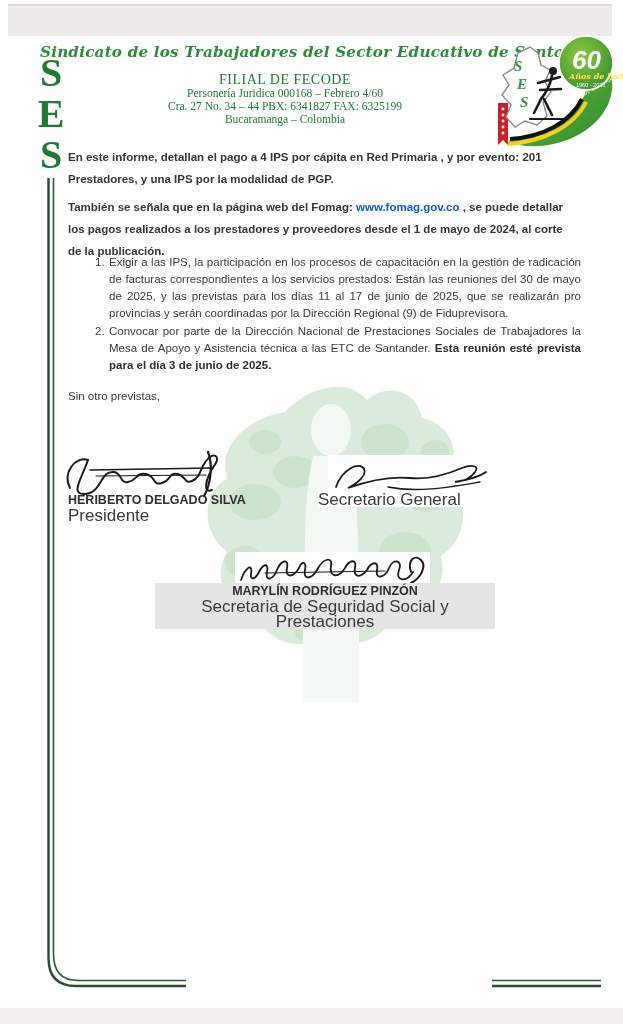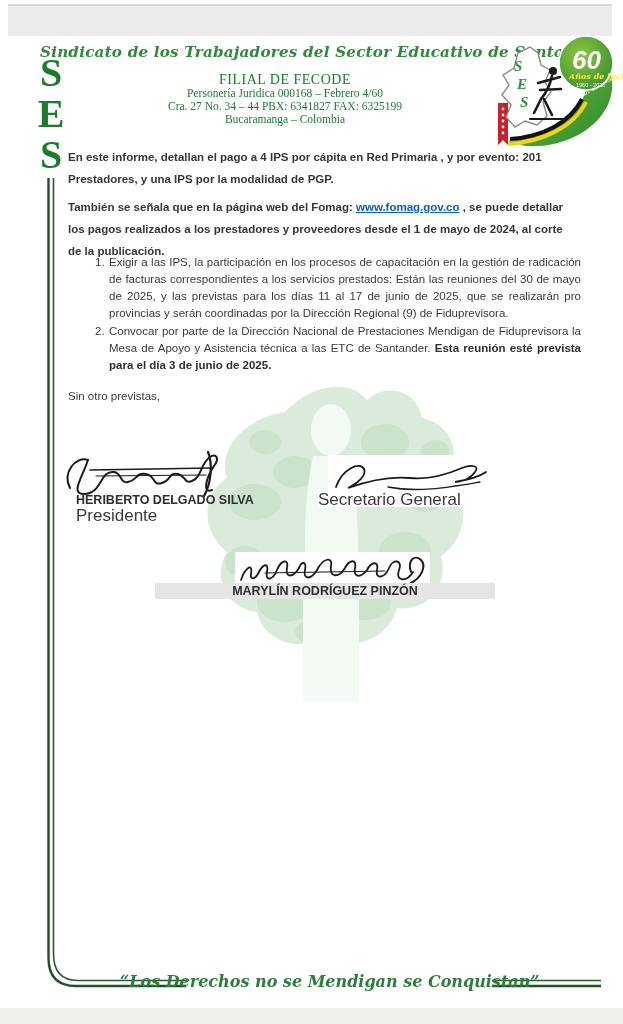--- a/index.html
+++ b/index.html
@@ -23,33 +23,33 @@
     font-family:"Liberation Serif",serif;font-weight:bold;color:#1d7a2e;}
   .ses-letter{font-size:40px;line-height:41px;height:41px;}
   .head-center{left:110px;top:72px;width:350px;text-align:center;
     font-family:Liberation Serif, serif;color:#1b7a33;}
   .filial{font-size:14px;letter-spacing:.5px;line-height:15px;}
   .hline{font-size:11.5px;line-height:13.2px;}
   
   .para{left:68px;width:498px;font-size:11.5px;line-height:22px;font-weight:bold;color:#363636;}
   .p1{top:146px;}
   .p2{top:196px;}
-  .link{color:#0b5bd3;text-decoration:underline;cursor:pointer;text-align:center;}
+  .link{color:#0b5bd3;cursor:pointer;text-align:center;}
   .list-item{left:95px;width:486px;font-size:11.5px;line-height:17px;color:#3a3a3a;
     text-align:justify;padding-left:14px;box-sizing:border-box;}
   .li1{top:254px;}
   .li2{top:323px;}
   .num{position:absolute;left:0;top:0;}
   .bold-tail{font-weight:bold;color:#2f2f2f;}
   .closing{left:68px;top:390px;font-size:11.5px;color:#3a3a3a;}
   
   .sig-block{text-align:left;}
   .sig-name{font-size:12.5px;font-weight:bold;color:#2e2e2e;line-height:16px;}
   .sig-title{font-size:17px;color:#3a3a3a;line-height:15px;}
-  .sig-left{left:76px;top:492px;width:250px;}
+  .sig-left{left:68px;top:492px;width:250px;}
   .sig-right{left:318px;top:492px;width:260px;background:#fff;}
   .sig-center{left:155px;top:583px;width:340px;text-align:center;background:#e5e5e5;}
   .sig-svg{position:absolute;}
   
   .footer-slogan{
     left:120px;top:972px;width:400px;text-align:center;
     font-family:"DejaVu Serif",serif;font-style:italic;font-weight:bold;
     font-size:16px;color:#2f7d3d;white-space:nowrap;
   }
   svg{display:block;}
@@ -162,21 +162,21 @@
   <div class="abs para p2">
     <span>También se señala que en la página web del Fomag: </span><a class="link">www.fomag.gov.co</a><span> , se puede detallar los pagos realizados a los prestadores y proveedores desde el 1 de mayo de 2024, al corte de la publicación.</span>
   </div>
 
   <div class="abs list-item li1">
     <span class="num">1.</span>
     <span>Exigir a las IPS, la participación en los procesos de capacitación en la gestión de radicación de facturas correspondientes a los servicios prestados: Están las reuniones del 30 de mayo de 2025, y las previstas para los días 11 al 17 de junio de 2025, que se realizarán pro provincias y serán coordinadas por la Dirección Regional (9) de Fiduprevisora.</span>
   </div>
   <div class="abs list-item li2">
     <span class="num">2.</span>
-    <span>Convocar por parte de la Dirección Nacional de Prestaciones Mendigan de Fiduprevisora la Mesa de Apoyo y Asistencia técnica a las ETC de Santander. </span><span class="bold-tail">Esta reunión esté prevista para el día 3 de junio de 2025.</span>
+    <span>Convocar por parte de la Dirección Nacional de Prestaciones Sociales de Trabajadores la Mesa de Apoyo y Asistencia técnica a las ETC de Santander. </span><span class="bold-tail">Esta reunión esté prevista para el día 3 de junio de 2025.</span>
   </div>
 
   <div class="abs closing">Sin otro previstas,</div>
 
   <svg class="abs sig-svg" style="left:60px;top:448px;" width="180" height="52" viewBox="0 0 180 52">
     <g fill="none" stroke="#1b1b1b" stroke-width="2" stroke-linecap="round">
       <path d="M10 40 C2 24 16 8 28 12 C22 30 10 46 24 46 C42 46 40 22 54 24 C62 25 60 36 68 34 C78 32 76 24 86 26 C96 28 92 38 102 35 C112 32 108 24 118 26 C126 28 124 36 132 33 C142 29 140 16 150 9 C156 5 160 10 154 18 C146 30 142 46 152 42"></path>
       <path d="M30 22 L152 20" stroke-width="1.4"></path>
       <path d="M36 28 L146 27" stroke-width="1.2"></path>
       <path d="M148 4 C153 16 151 36 144 48" stroke-width="2.2"></path>
@@ -199,17 +199,17 @@
 
   <svg class="abs sig-svg" style="left:235px;top:552px;background:#fff;" width="195" height="38" viewBox="0 0 195 38">
     <g fill="none" stroke="#1b1b1b" stroke-width="1.8" stroke-linecap="round">
       <path d="M6 28 C10 16 18 10 16 22 C15 28 20 28 24 20 C28 12 34 10 32 20 C30 30 38 28 42 18 C46 8 54 6 52 16 C50 26 58 26 64 16 C66 10 72 8 70 18 C68 28 76 28 82 18 C88 6 98 4 96 14 C94 26 104 26 110 16 C114 8 122 6 120 16 C118 26 126 26 132 18 C136 10 144 8 142 18 C140 28 150 26 154 16 C158 6 168 8 164 18 C160 30 172 30 178 20"></path>
       <path d="M176 20 C172 8 180 2 186 8 C192 14 186 26 176 31" stroke-width="2"></path>
       <path d="M30 21 L150 19" stroke-width="1.2"></path>
     </g>
   </svg>
   <div class="abs sig-block sig-center">
     <div class="sig-name">MARYLÍN RODRÍGUEZ PINZÓN</div>
-  </div>
-
-  <div class="abs footer-slogan">“Los Derechos no se Mendigan se Conquistan”</div>
+    <div class="sig-title">Secretaria de Seguridad Social y Prestaciones</div>
+  </div>
+
 
 </div>
 
 </body></html>

